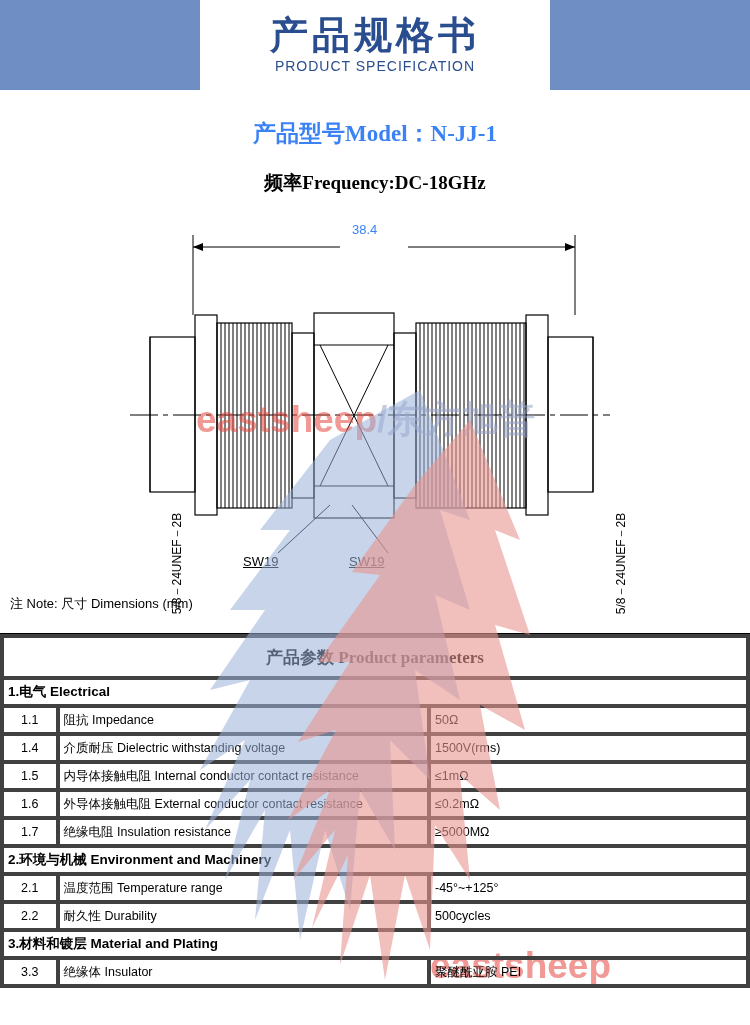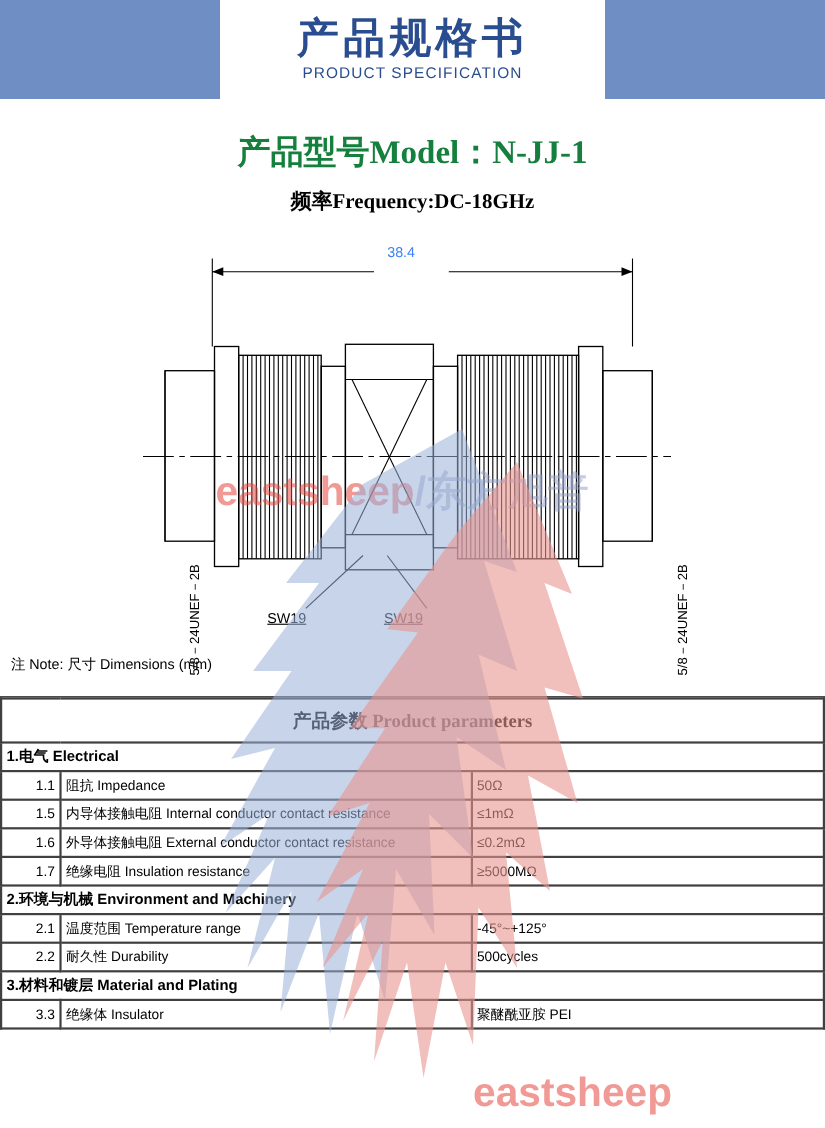--- a/index.html
+++ b/index.html
@@ -23,21 +23,21 @@
   .header-cn{
     font-size:38px;font-weight:bold;color:#2a4d8f;letter-spacing:4px;
     line-height:42px;
   }
   .header-en{
     font-size:14px;color:#2a4d8f;letter-spacing:1px;line-height:20px;
   }
   
   .model-line{
     position:absolute;left:0;top:118px;width:750px;text-align:center;
-    font-size:30px;font-weight:bold;color:#15803d;
+    font-size:23px;font-weight:bold;color:#3b82f6;
     font-family:"Liberation Serif", serif;
   }
   .freq-line{
     position:absolute;left:0;top:170px;width:750px;text-align:center;
     font-size:19px;font-weight:bold;color:#000;
     font-family:"Liberation Serif", serif;
   }
   
   .drawing{
     position:absolute;left:0;top:205px;width:750px;height:420px;
@@ -69,48 +69,47 @@
     text-align:center;
   }
   
   .wm{
     position:absolute;
     font-family:"Liberation Sans", sans-serif;
     font-weight:bold;
     color:rgba(230,70,60,0.55);
     pointer-events:none;
     white-space:nowrap;
-    margin-top:27px;
   }
   .wm1{left:196px;top:395px;font-size:37px;}
   .wm2{left:430px;top:945px;font-size:37px;}
   .wm-sub{color:rgba(150,160,200,0.55);}
   
   .table-wrap{
     position:absolute;left:0;top:633px;width:750px;
     border-top:1px solid #000;
   }
   table{
     border-collapse:collapse;width:750px;
     font-size:12.5px;color:#000;
   }
   td{
-    border:2px solid #404040;
+    border:4px solid #404040;
     padding:2px 4px;
     height:20px;
     vertical-align:middle;
   }
   .sect-title{
     text-align:center;font-weight:bold;font-size:17px;height:34px;
     font-family:"Liberation Serif", serif;
   }
   .group{
     font-weight:bold;font-size:13.5px;
   }
-  .c-num{width:45px;text-align:right;}
+  .c-num{width:45px;text-align:center;}
   .c-name{width:375px;}
   .c-val{width:320px;}
   
   .fan{position:absolute;pointer-events:none;}
 </style>
 </head>
 <body>
 
 <div class="header">
   <div class="header-white">
@@ -233,20 +232,25 @@
 
       <tr>
         <td colspan="3" class="group">1.电气 Electrical</td>
       </tr>
       <tr>
         <td class="c-num">1.1</td>
         <td class="c-name">阻抗 Impedance</td>
         <td class="c-val">50Ω</td>
       </tr>
       <tr>
+        <td class="c-num">1.4</td>
+        <td class="c-name">介质耐压 Dielectric withstanding voltage</td>
+        <td class="c-val">1500V(rms)</td>
+      </tr>
+      <tr>
         <td class="c-num">1.5</td>
         <td class="c-name">内导体接触电阻 Internal conductor contact resistance</td>
         <td class="c-val">≤1mΩ</td>
       </tr>
       <tr>
         <td class="c-num">1.6</td>
         <td class="c-name">外导体接触电阻 External conductor contact resistance</td>
         <td class="c-val">≤0.2mΩ</td>
       </tr>
       <tr>

